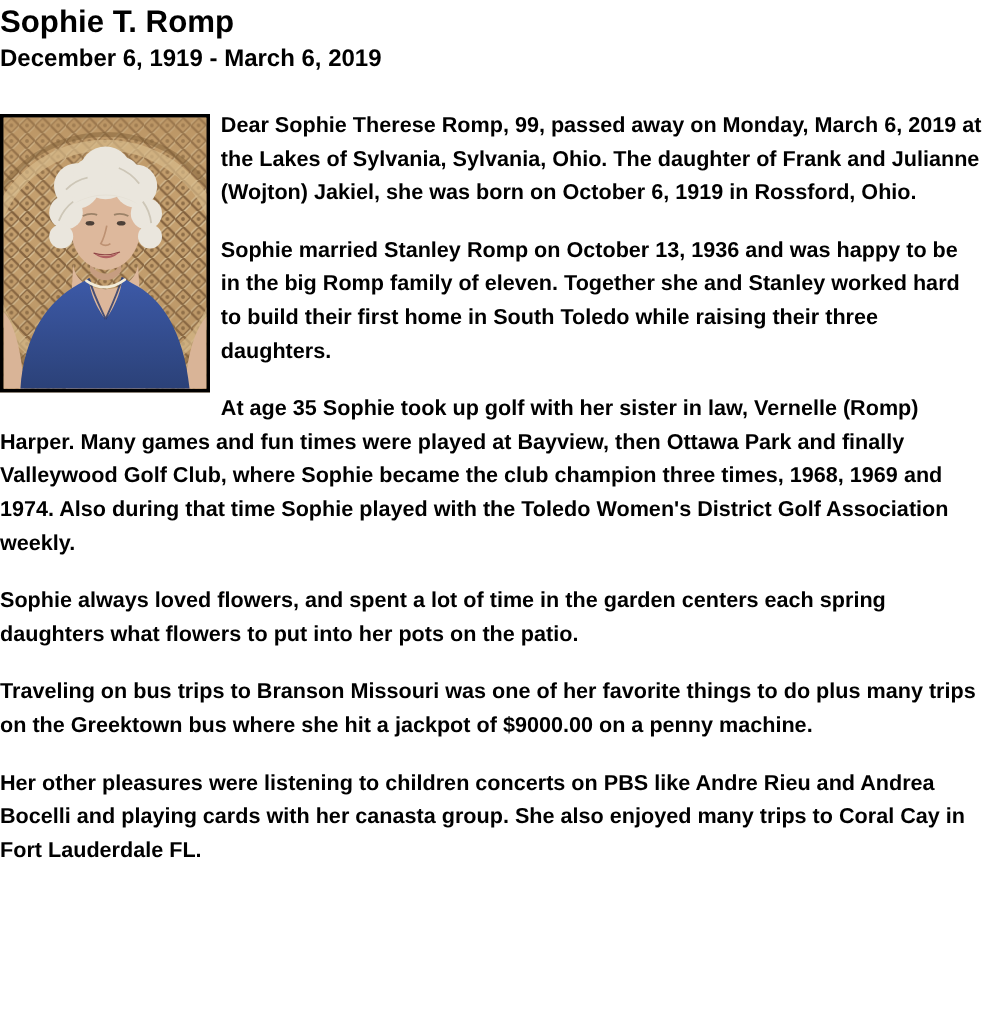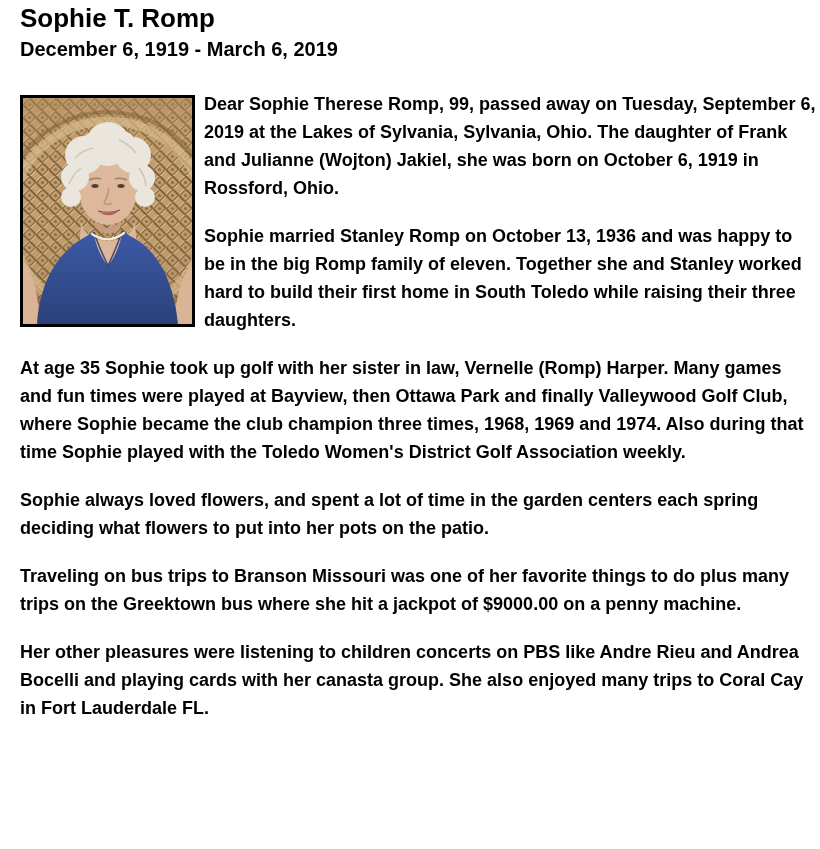--- a/index.html
+++ b/index.html
@@ -9,21 +9,21 @@
     height: 849px;
     overflow: hidden;
     background: #ffffff;
     color: #000000;
     font-family: "Liberation Sans", "DejaVu Sans", sans-serif;
     font-weight: 700;
   }
   .page {
     width: 820px;
     height: 849px;
-    padding: 2px 2px 0 20px;
+    padding: 2px 2px 0 0;
   }
   h1.page-title {
     font-size: 26px;
     line-height: 32px;
     margin: 0;
   }
   h2.life-dates {
     font-size: 20px;
     line-height: 26px;
     margin: 2px 0 0 0;
@@ -116,20 +116,20 @@
         <path d="M92,81 Q98,79 104,82" fill="none" stroke="#9c8268" stroke-width="1.6"></path>
         <ellipse cx="72" cy="88" rx="3.6" ry="1.9" fill="#4c4038"></ellipse>
         <ellipse cx="98" cy="88" rx="3.6" ry="1.9" fill="#4c4038"></ellipse>
         <path d="M86,90 Q84,100 81,105 Q85,108 89,105" fill="none" stroke="#bd9172" stroke-width="1.4"></path>
         <path d="M75,113 Q85,118 97,112 Q86,122 75,113" fill="#b05f60"></path>
         <path d="M75,113 Q86,116 97,112" fill="none" stroke="#8e4546" stroke-width="1"></path>
       </g>
     </svg>
   </div>
 
-  <p class="obit-para">Dear Sophie Therese Romp, 99, passed away on Tuesday, September 6, 2019 at the Lakes of Sylvania, Sylvania, Ohio. The daughter of Frank and Julianne (Wojton) Jakiel, she was born on October 6, 1919 in Rossford, Ohio.</p>
+  <p class="obit-para">Dear Sophie Therese Romp, 99, passed away on Monday, March 6, 2019 at the Lakes of Sylvania, Sylvania, Ohio. The daughter of Frank and Julianne (Wojton) Jakiel, she was born on October 6, 1919 in Rossford, Ohio.</p>
   <p class="obit-para">Sophie married Stanley Romp on October 13, 1936 and was happy to be in the big Romp family of eleven. Together she and Stanley worked hard to build their first home in South Toledo while raising their three daughters.</p>
   <p class="obit-para">At age 35 Sophie took up golf with her sister in law, Vernelle (Romp) Harper. Many games and fun times were played at Bayview, then Ottawa Park and finally Valleywood Golf Club, where Sophie became the club champion three times, 1968, 1969 and 1974. Also during that time Sophie played with the Toledo Women's District Golf Association weekly.</p>
-  <p class="obit-para">Sophie always loved flowers, and spent a lot of time in the garden centers each spring deciding what flowers to put into her pots on the patio.</p>
+  <p class="obit-para">Sophie always loved flowers, and spent a lot of time in the garden centers each spring daughters what flowers to put into her pots on the patio.</p>
   <p class="obit-para">Traveling on bus trips to Branson Missouri was one of her favorite things to do plus many trips on the Greektown bus where she hit a jackpot of $9000.00 on a penny machine.</p>
   <p class="obit-para">Her other pleasures were listening to children concerts on PBS like Andre Rieu and Andrea Bocelli and playing cards with her canasta group. She also enjoyed many trips to Coral Cay in Fort Lauderdale FL.</p>
 
 </div>
 
 </body></html>

